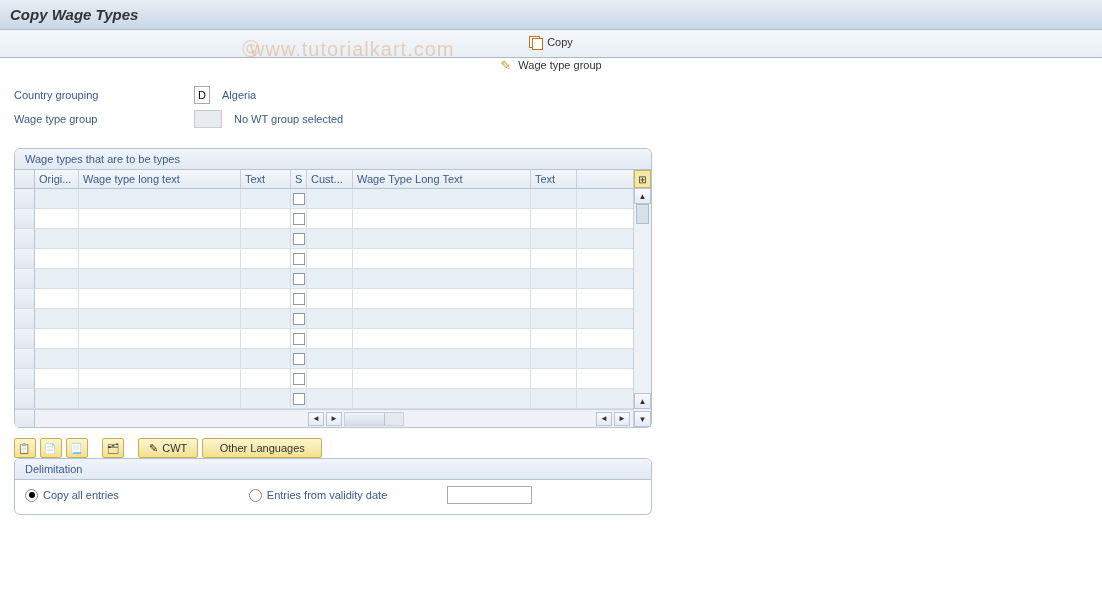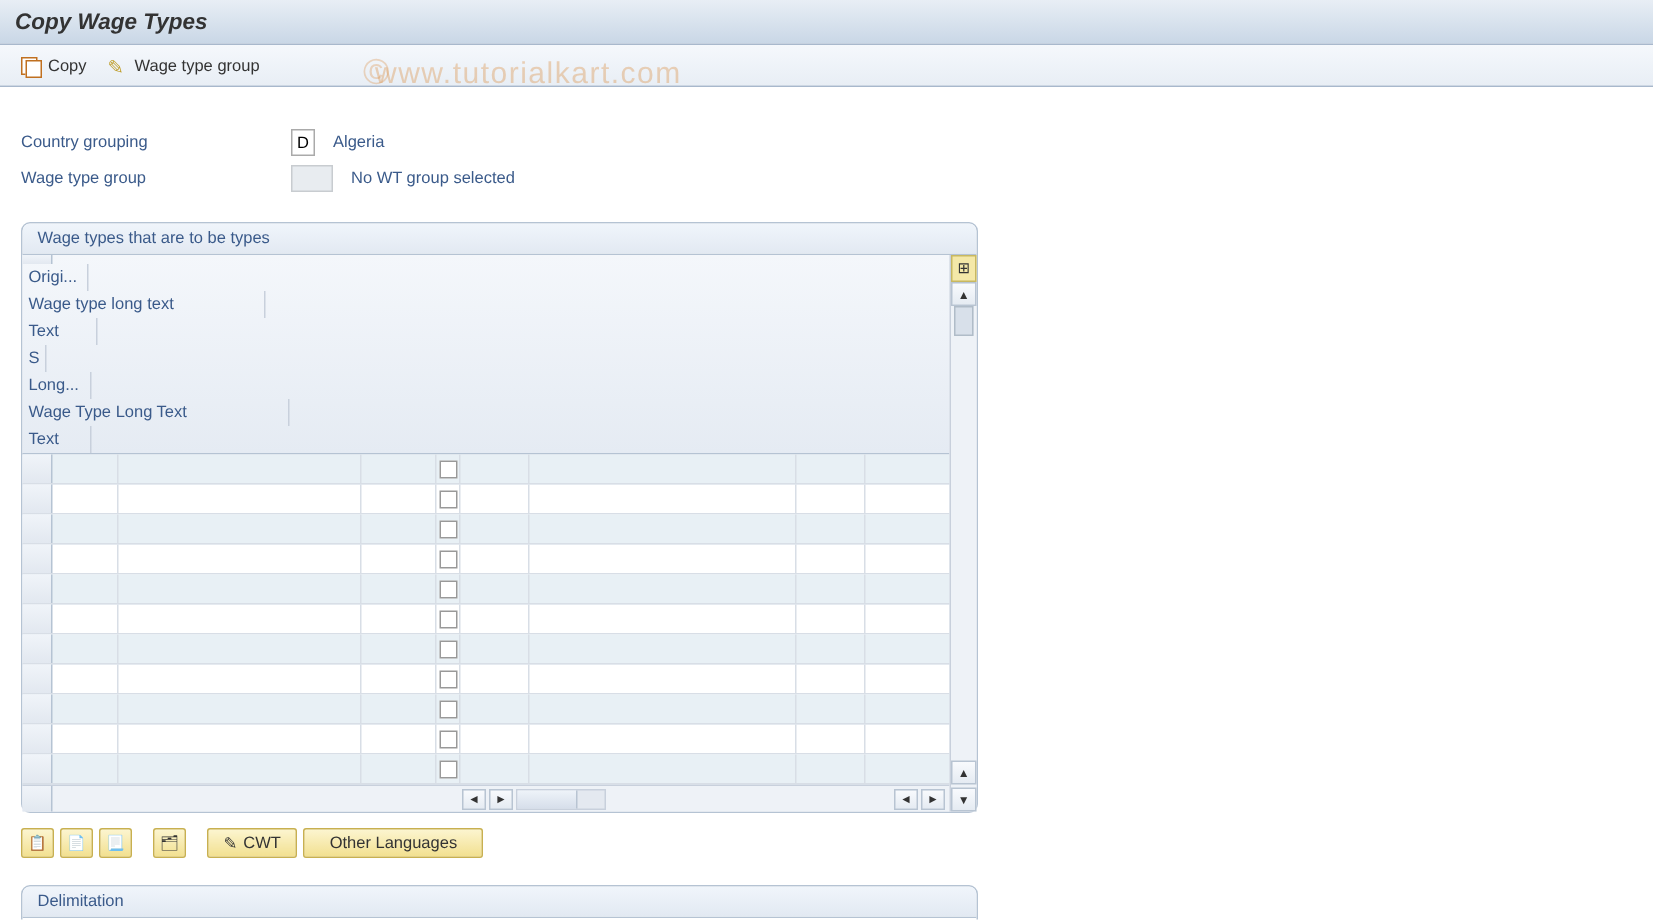--- a/index.html
+++ b/index.html
@@ -3,21 +3,21 @@
 <meta charset="utf-8">
 <style>
 * { box-sizing: border-box; margin: 0; padding: 0; }
 body { font-family: Arial, sans-serif; font-size: 11px; background: #fff; color: #333; width: 1102px; height: 613px; overflow: hidden; position: relative; }
 
 
 .title-bar { background: linear-gradient(#e8eef5, #c9d7e6); height: 30px; border-bottom: 1px solid #a8b8cc; padding: 6px 10px; }
 .title-text { font-size: 15px; font-weight: bold; font-style: italic; color: #333; }
 
 
-.toolbar { background: linear-gradient(#f5f8fc, #e8eef5); height: 28px; border-bottom: 1px solid #a8b8cc; padding: 4px 10px; display: flex; align-items: center; gap: 6px; }
+.toolbar { background: linear-gradient(#f5f8fc, #e8eef5); height: 28px; border-bottom: 1px solid #a8b8cc; padding: 4px 10px; display: flex; align-items: center; gap: 6px; flex-direction: column; }
 .tb-item { display: flex; align-items: center; gap: 4px; cursor: pointer; padding: 2px 4px; }
 .icon-copy { width: 14px; height: 12px; position: relative; }
 .icon-copy::before { content: ''; position: absolute; width: 9px; height: 10px; border: 1px solid #c07020; background: #fff; left: 0; top: 0; }
 .icon-copy::after { content: ''; position: absolute; width: 9px; height: 10px; border: 1px solid #c07020; background: #fff; left: 3px; top: 2px; }
 .icon-pencil { width: 14px; height: 14px; position: relative; }
 .icon-pencil::before { content: '✎'; color: #c0a030; font-size: 13px; }
 
 
 .watermark { position: absolute; top: 38px; left: 250px; color: rgba(220,150,80,0.4); font-size: 20px; letter-spacing: 1px; pointer-events: none; z-index: 10; }
 .watermark-c { position: absolute; top: 35px; left: 242px; color: rgba(220,150,80,0.35); font-size: 24px; pointer-events: none; z-index: 10; }
@@ -32,21 +32,21 @@
 .form-input-ro { background: #e8ecf0; border: 1px solid #c8ccd0; }
 .form-desc { margin-left: 12px; color: #3a5a8a; }
 .chk { width: 14px; height: 14px; border: 1px solid #888; background: #fff; margin-right: 6px; display: inline-flex; align-items: center; justify-content: center; }
 .chk.checked::after { content: '✔'; font-size: 10px; color: #000; }
 
 
 .group-box { border: 1px solid #b5c3d3; border-radius: 6px; margin-top: 18px; width: 638px; }
 .group-title { background: linear-gradient(#f0f5fb, #e2e9f2); padding: 4px 10px; border-bottom: 1px solid #b5c3d3; border-radius: 5px 5px 0 0; color: #3a5a8a; }
 .table-wrap { display: flex; }
 .table-area { flex: 1; }
-.hdr-row { display: flex; background: linear-gradient(#f4f7fb, #e5ebf3); border-bottom: 1px solid #b5c3d3; flex-direction: column; }
+.hdr-row { display: flex; background: linear-gradient(#f4f7fb, #e5ebf3); border-bottom: 1px solid #b5c3d3; }
 .hdr-cell { padding: 3px 4px; border-right: 1px solid #c8d0dc; color: #3a5a8a; font-size: 11px; overflow: hidden; white-space: nowrap; }
 .body-rows .data-row { display: flex; height: 20px; border-bottom: 1px solid #d8dee6; }
 .body-rows .data-row.alt { background: #e8f0f5; }
 .cell { border-right: 1px solid #d8dee6; height: 100%; }
 .cell-chk { display: flex; align-items: center; justify-content: center; }
 .cell-chk-box { width: 12px; height: 12px; border: 1px solid #999; background: #fff; }
 .sel-col { background: linear-gradient(#f0f4f9, #e2e8f0); border-right: 1px solid #b5c3d3; }
 
 
 .vscroll { width: 18px; background: #eef2f7; border-left: 1px solid #c8d0dc; position: relative; }
@@ -61,21 +61,21 @@
 .hscroll .htrack { height: 14px; background: #e4e9f0; border: 1px solid #c8d0dc; margin: 0 1px; position: relative; }
 .hscroll .hthumb { position:absolute; left:0; top:0; height:12px; background: linear-gradient(#eef3f9,#d6deea); border-right:1px solid #b8c4d2; }
 
 
 .btn-row { margin-top: 10px; display: flex; align-items: center; gap: 4px; }
 .icon-btn { width: 22px; height: 20px; background: linear-gradient(#fcf5d0, #f2e090); border: 1px solid #c8b050; border-radius: 2px; cursor: pointer; display:flex; align-items:center; justify-content:center; font-size:10px; }
 .text-btn { height: 20px; padding: 0 10px; background: linear-gradient(#fcf5d0, #f2e090); border: 1px solid #c8b050; border-radius: 2px; cursor: pointer; display:flex; align-items:center; gap:4px; font-size:11px; }
 .text-btn.wide { min-width: 150px; justify-content: center; }
 
 
-.delim-group { border: 1px solid #b5c3d3; border-radius: 6px; margin-top: 18px; width: 638px; padding-bottom: 10px; }
+.delim-group { border: 1px solid #b5c3d3; border-radius: 6px; width: 638px; padding-bottom: 10px; }
 .delim-row { display: flex; align-items: center; padding: 6px 10px 0 10px; gap: 40px; }
 .radio { width: 13px; height: 13px; border: 1px solid #888; border-radius: 50%; display:inline-flex; align-items:center; justify-content:center; margin-right: 5px; background:#fff; }
 .radio.sel::after { content:''; width:6px; height:6px; background:#000; border-radius:50%; }
 .radio-label { display:flex; align-items:center; color:#3a5a8a; cursor:pointer; }
 .date-input { width: 85px; height: 18px; border: 1px solid #aaa; background:#fff; margin-left: 20px; }
 
 </style>
 </head>
 <body>
 
@@ -113,21 +113,21 @@
   <div class="group-box">
     <div class="group-title">Wage types that are to be types</div>
     <div class="table-wrap">
       <div class="table-area">
         <div class="hdr-row">
           <div class="hdr-cell sel-col" style="width:20px;"></div>
           <div class="hdr-cell" style="width:44px;">Origi...</div>
           <div class="hdr-cell" style="width:162px;">Wage type long text</div>
           <div class="hdr-cell" style="width:50px;">Text</div>
           <div class="hdr-cell" style="width:16px;">S</div>
-          <div class="hdr-cell" style="width:46px;">Long...</div>
+          <div class="hdr-cell" style="width:46px;">Cust...</div>
           <div class="hdr-cell" style="width:178px;">Wage Type Long Text</div>
           <div class="hdr-cell" style="width:46px;">Text</div>
         </div>
         <div class="body-rows">
 
         <div class="data-row alt">
               <div class="cell sel-col" style="width: 20px;"></div>
               <div class="cell" style="width: 44px;"></div>
               <div class="cell" style="width: 162px;"></div>
               <div class="cell" style="width: 50px;"></div>
@@ -298,15 +298,26 @@
       <span>✎</span>
       <span>CWT</span>
     </div>
     <div class="text-btn" style="min-width:120px; justify-content:center;">
       <span>Other Languages</span>
     </div>
   </div>
 
   <div class="delim-group">
     <div class="group-title">Delimitation</div>
+    <div class="delim-row">
+      <label class="radio-label">
+        <span class="radio sel"></span>
+        <span>Copy all entries</span>
+      </label>
+      <label class="radio-label" style="margin-left:90px;">
+        <span class="radio"></span>
+        <span>Entries from validity date</span>
+      </label>
+      <input class="date-input" value="" style="">
+    </div>
   </div>
 
 </div>
 
 </body></html>

